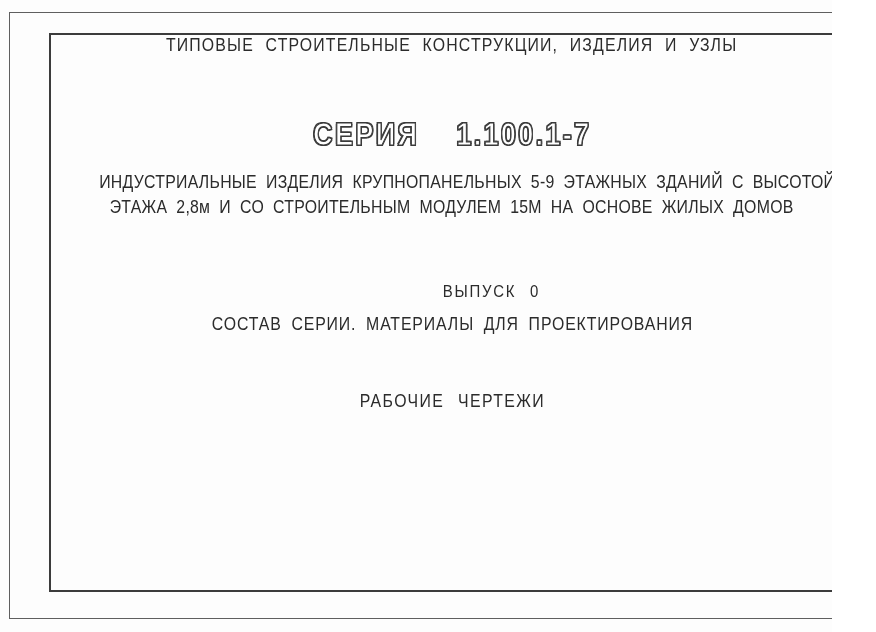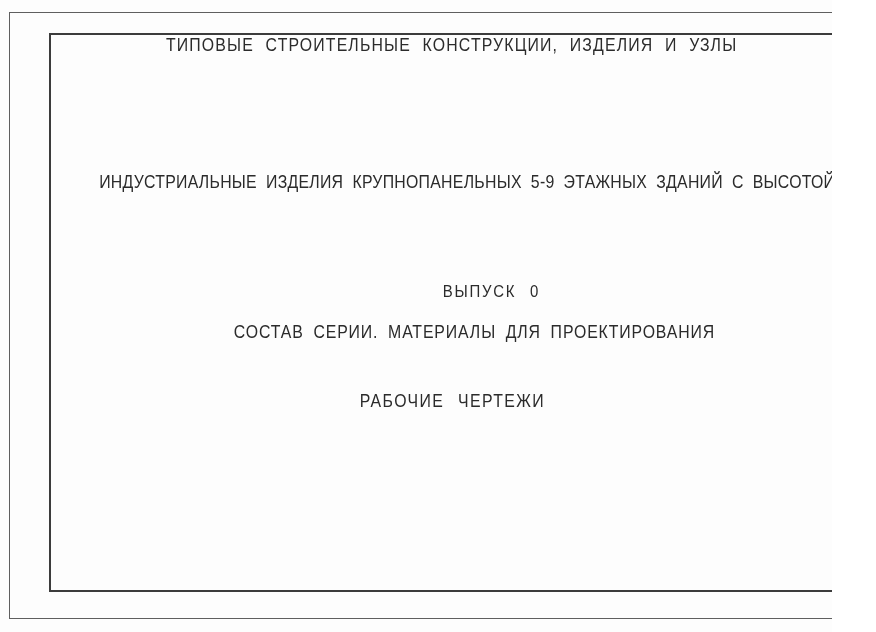--- a/index.html
+++ b/index.html
@@ -82,25 +82,24 @@
     word-spacing: 5px;
   }
   .issue-row {
     top: 282px;
     font-size: 17px;
     letter-spacing: 2px;
     word-spacing: 9px;
     padding-left: 39px;
   }
   .contents-row {
-    top: 322px;
+    top: 314px;
     font-size: 18px;
     letter-spacing: 1px;
     word-spacing: 5px;
-    padding-left: 22px;
   }
   .doctype-row {
     top: 391px;
     font-size: 18px;
     letter-spacing: 1.6px;
     word-spacing: 9px;
   }
   .watermark {
     position: absolute;
     left: 835px;
@@ -118,23 +117,27 @@
 
 <div class="scan">
 
   <div class="outer-frame"></div>
   <div class="inner-frame"></div>
 
   <div class="row header-row">
     <span class="t">ТИПОВЫЕ СТРОИТЕЛЬНЫЕ КОНСТРУКЦИИ, ИЗДЕЛИЯ И УЗЛЫ</span>
   </div>
 
+  <div class="row series-row">
+    <span class="t outline"><span>СЕРИЯ</span><span class="series-number">1.100.1-7</span></span>
+  </div>
 
   <div class="row desc-row">
     <div><span class="t">ИНДУСТРИАЛЬНЫЕ ИЗДЕЛИЯ КРУПНОПАНЕЛЬНЫХ 5-9 ЭТАЖНЫХ ЗДАНИЙ С ВЫСОТОЙ</span></div>
+    <div><span class="t">ЭТАЖА 2,8м И СО СТРОИТЕЛЬНЫМ МОДУЛЕМ 15М НА ОСНОВЕ ЖИЛЫХ ДОМОВ</span></div>
   </div>
 
   <div class="row issue-row">
     <span class="t">ВЫПУСК 0</span>
   </div>
 
   <div class="row contents-row">
     <span class="t">СОСТАВ СЕРИИ. МАТЕРИАЛЫ ДЛЯ ПРОЕКТИРОВАНИЯ</span>
   </div>
 

